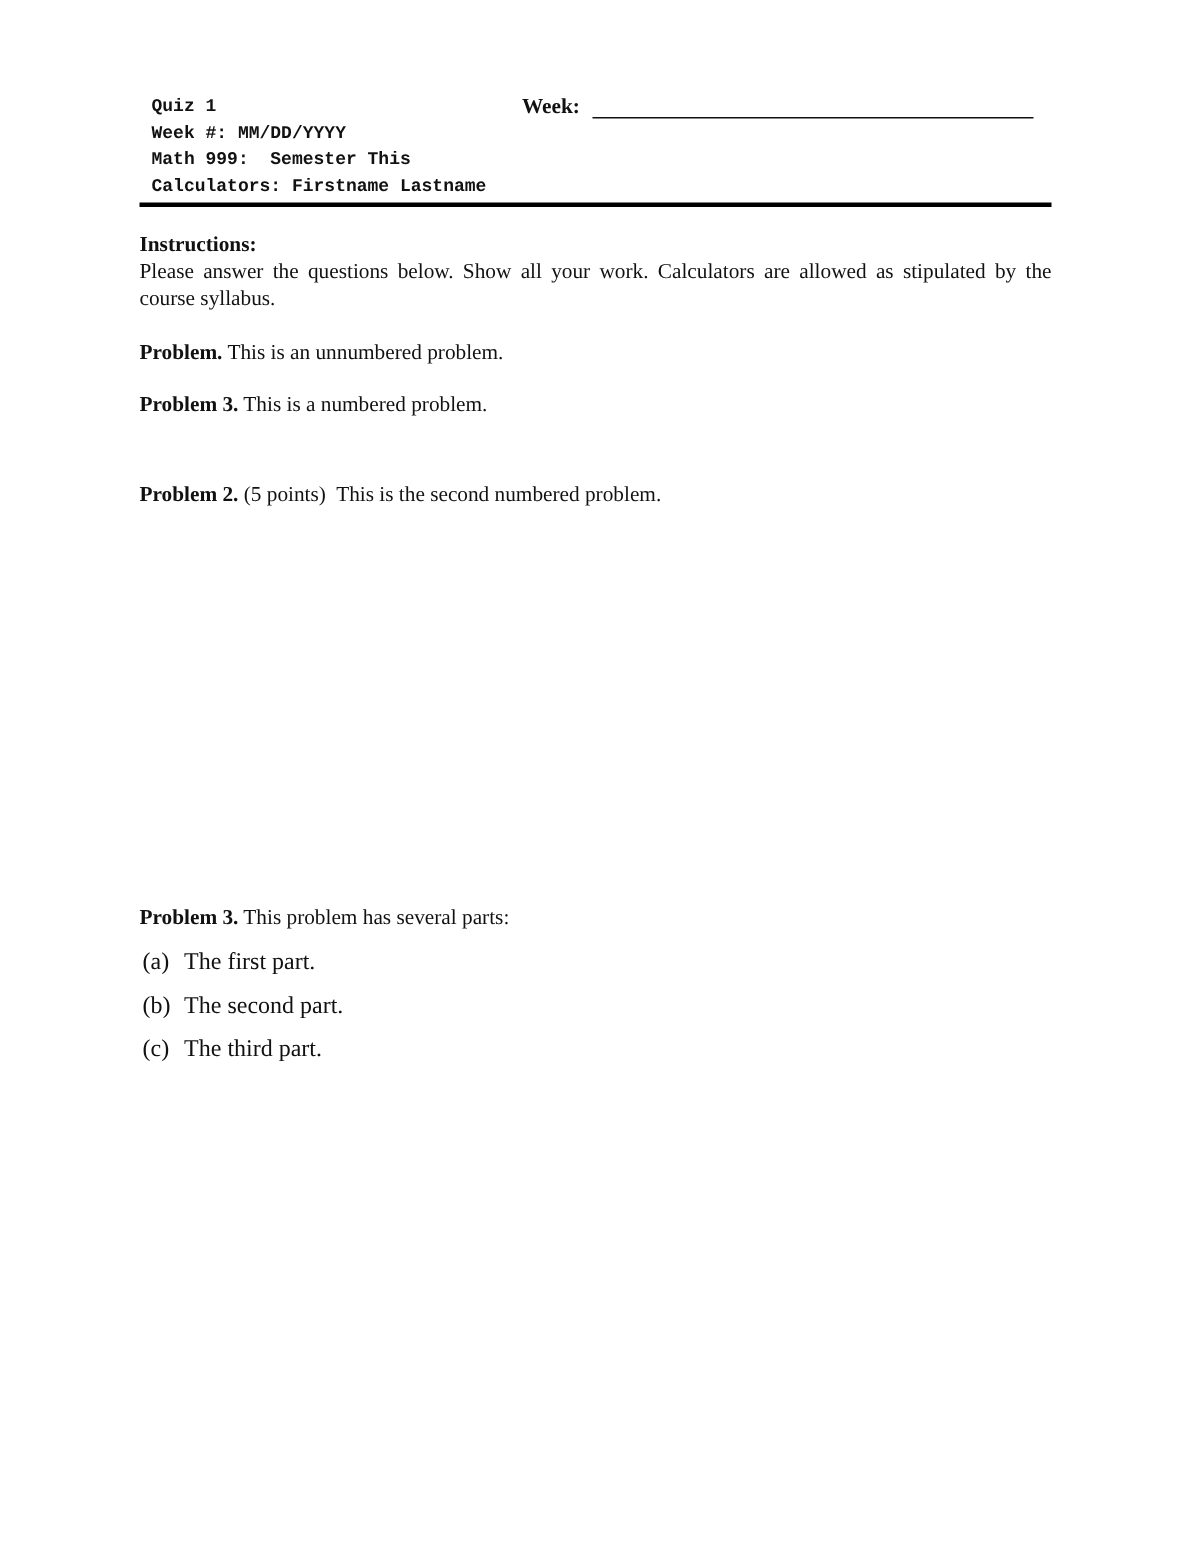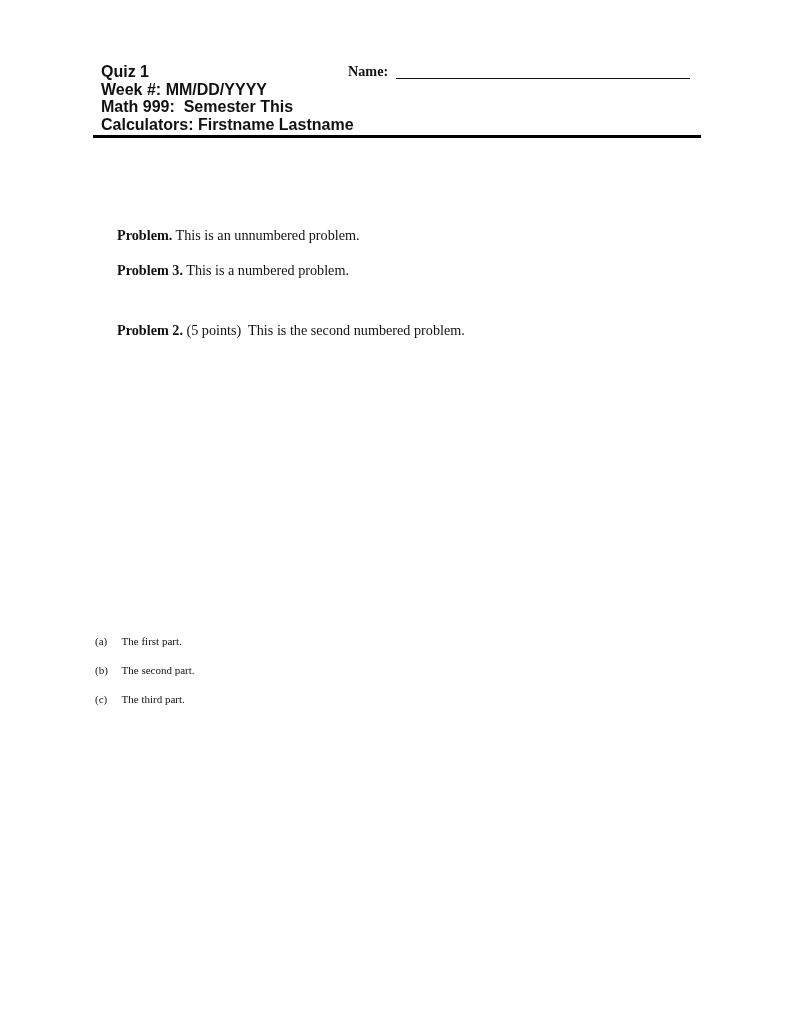--- a/index.html
+++ b/index.html
@@ -4,21 +4,21 @@
   <style>
     html, body { margin: 0; padding: 0; background: #ffffff; }
     body {
       width: 794px; height: 1028px; position: relative; overflow: hidden;
       font-family: "DejaVu Serif", "Liberation Serif", serif;
       color: #111111;
     }
     .page { position: absolute; left: 0; top: 0; width: 794px; height: 1028px; }
     .hdr-left {
       position: absolute; left: 101px; top: 63px;
-      font-family: Liberation Sans, sans-serif; font-weight: bold; font-size: 16px;
+      font-family: Liberation Mono, monospace; font-weight: bold; font-size: 12px;
       line-height: 17.7px;
     }
     .hdr-left div { white-space: pre; }
     .name-block {
       position: absolute; left: 348px; top: 63px;
       font-family: "Liberation Serif", serif; font-weight: bold; font-size: 14.2px;
       line-height: 17.7px; display: flex; align-items: flex-end;
     }
     .name-line {
       display: inline-block; width: 294px; height: 0;
@@ -28,49 +28,54 @@
       position: absolute; left: 93px; top: 135px; width: 608px; height: 3px;
       background: #000;
     }
     .content {
       position: absolute; left: 93px; top: 155px; width: 608px;
       font-family: "Liberation Serif", serif; font-size: 14.2px; line-height: 17.8px;
     }
     .b { font-weight: bold; }
     .instr-text { text-align: justify; }
     .block { position: absolute; left: 93px; width: 608px;
-      font-family: "Liberation Serif", serif; font-size: 14.2px; line-height: 17.8px; white-space: pre; margin-left: 24px; }
+      font-family: "Liberation Serif", serif; font-size: 14.2px; line-height: 17.8px; white-space: pre; }
     .part { position: absolute; left: 95px; font-family: "Liberation Serif", serif;
-      font-size: 11px; line-height: 17.8px; white-space: pre; }
+      font-size: 16px; line-height: 17.8px; white-space: pre; }
     .part .lbl { display: inline-block; width: 24px; }
   </style>
 </head>
 <body>
 
 <div class="page">
 
   <div class="hdr-left">
     <div>Quiz 1</div>
     <div>Week #: MM/DD/YYYY</div>
     <div>Math 999:  Semester This</div>
     <div>Calculators: Firstname Lastname</div>
   </div>
 
   <div class="name-block">
-    <span>Name:</span>
+    <span>Week:</span>
     <span class="name-line"></span>
   </div>
 
   <div class="rule"></div>
 
+  <div class="content">
+    <div class="b">Instructions:</div>
+    <div class="instr-text">Please answer the questions below.  Show all your work.  Calculators are allowed as stipulated by the course syllabus.</div>
+  </div>
 
   <div class="block" style="top:227px;"><span class="b">Problem.</span> <span>This is an unnumbered problem.</span></div>
 
   <div class="block" style="top:262px;"><span class="b">Problem 3.</span> <span>This is a numbered problem.</span></div>
 
   <div class="block" style="top:322px;"><span class="b">Problem 2.</span> <span>(5 points)</span>  <span>This is the second numbered problem.</span></div>
 
+  <div class="block" style="top:604px;"><span class="b">Problem 3.</span> <span>This problem has several parts:</span></div>
 
   <div class="part" style="top:633px;"><span class="lbl">(a)</span> <span>The first part.</span></div>
   <div class="part" style="top:662px;"><span class="lbl">(b)</span> <span>The second part.</span></div>
   <div class="part" style="top:691px;"><span class="lbl">(c)</span> <span>The third part.</span></div>
 
 </div>
 
 </body></html>

